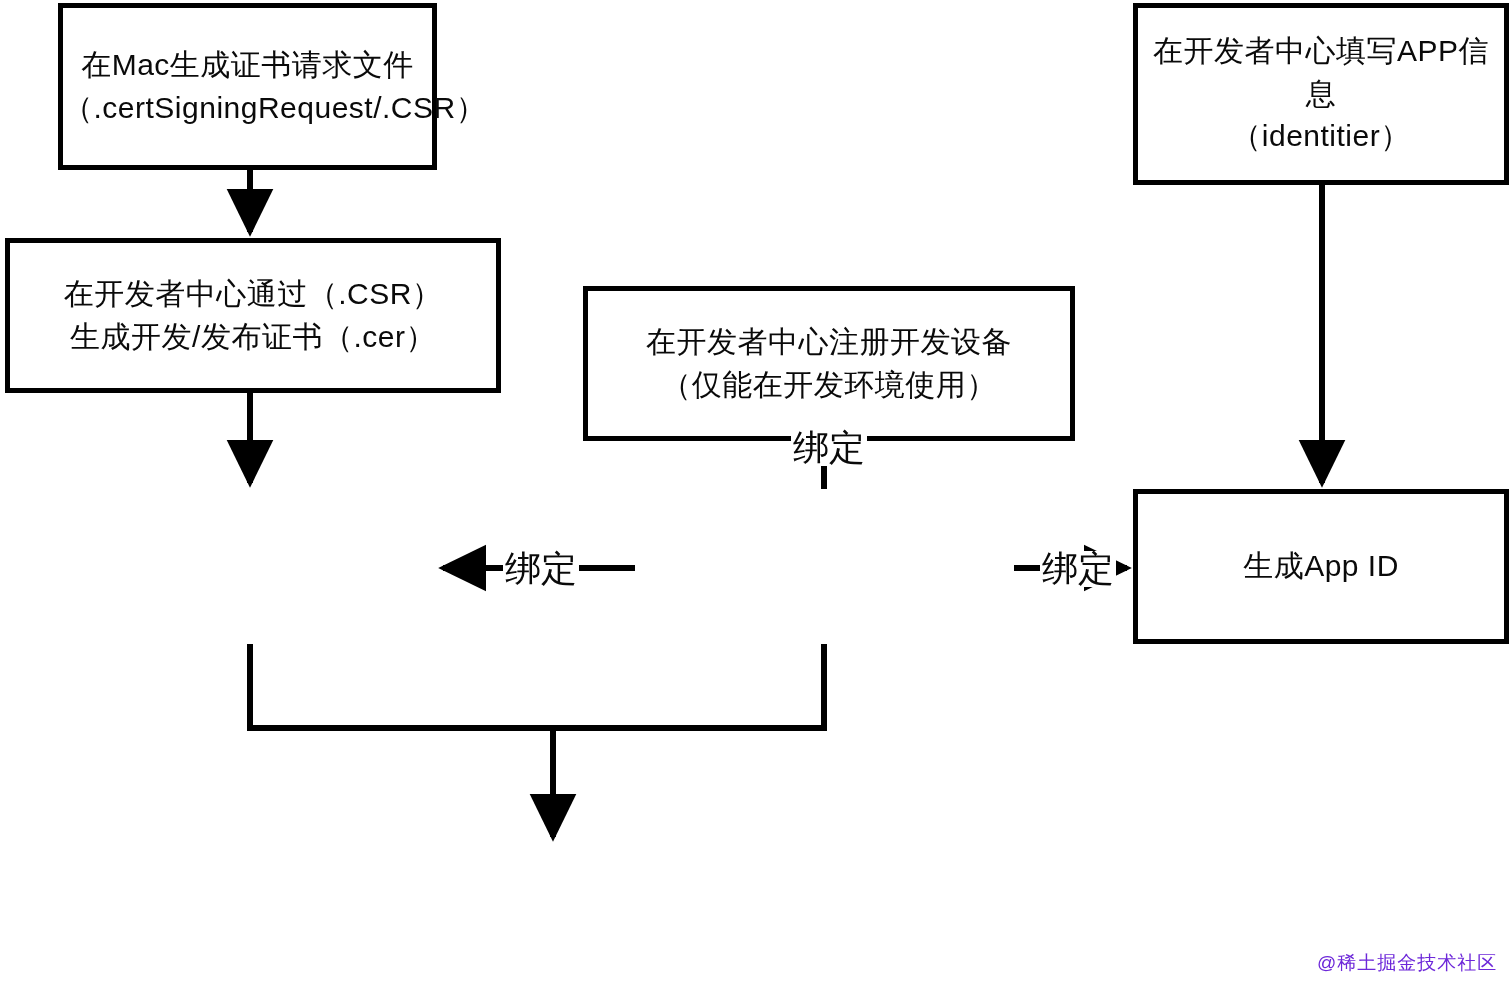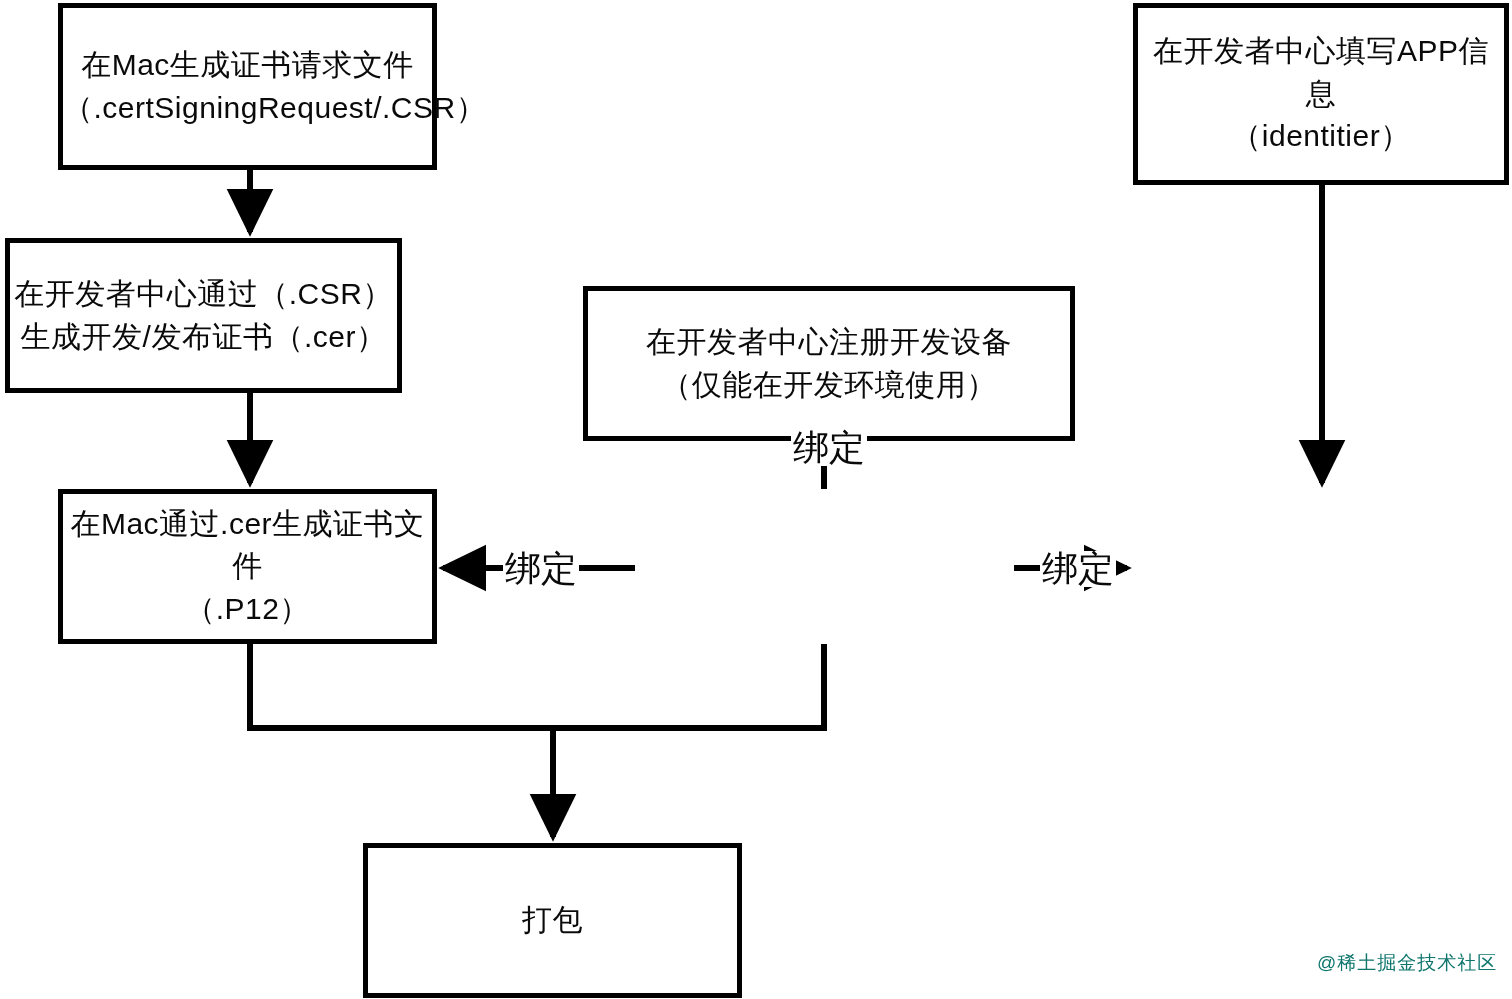--- a/index.html
+++ b/index.html
@@ -41,21 +41,21 @@
     letter-spacing: 0.5px;
     z-index: 2;
   }
   .node .node-text {
     display: block;
     width: 100%;
     white-space: pre-line;
   }
   
   #node-csr        { left: 58px;   top: 3px;   width: 379px; height: 167px; }
-  #node-cer        { left: 5px;    top: 238px; width: 397px; height: 155px; }
+  #node-cer        { left: 5px;    top: 238px; width: 496px; height: 155px; }
   #node-device     { left: 583px;  top: 238px; width: 492px; height: 155px; margin-top: 48px; }
   #node-appinfo    { left: 1133px; top: 3px;   width: 376px; height: 182px; }
   #node-p12        { left: 58px;   top: 489px; width: 379px; height: 155px; }
   #node-profile    { left: 635px;  top: 489px; width: 379px; height: 155px; }
   #node-appid      { left: 1133px; top: 489px; width: 376px; height: 155px; }
   #node-package    { left: 363px;  top: 843px; width: 379px; height: 155px; }
 
   
   .edge-label {
     position: absolute;
@@ -70,21 +70,21 @@
   #label-bind-p12     { left: 503px;  top: 551px; }
   #label-bind-appid   { left: 1040px; top: 551px; }
   #label-bind-device  { left: 791px;  top: 430px; }
 
   
   #watermark {
     position: absolute;
     left: 1317px;
     top: 950px;
     font-size: 19px;
-    color: #0f766e;
+    color: #6d28d9;
     letter-spacing: 1px;
     white-space: nowrap;
     z-index: 4;
   }
 </style>
 </head>
 <body>
 
 <div id="canvas">
 
@@ -138,30 +138,26 @@
   <div class="node" id="node-device">
     <span class="node-text">在开发者中心注册开发设备
 （仅能在开发环境使用）</span>
   </div>
 
   <div class="node" id="node-appinfo">
     <span class="node-text">在开发者中心填写APP信息
 （identitier）</span>
   </div>
 
-  <div class="node" id="node-p12">
-    <span class="node-text">在Mac通过.cer生成证书文件
-（.P12）</span>
+
+
+  <div class="node" id="node-appid">
+    <span class="node-text">生成App ID</span>
   </div>
 
-
-
-  <div class="node" id="node-package">
-    <span class="node-text">打包</span>
-  </div>
 
   <div class="edge-label" id="label-bind-p12">绑定</div>
 
   <div class="edge-label" id="label-bind-appid">绑定</div>
 
   <div class="edge-label" id="label-bind-device">绑定</div>
 
   <div id="watermark">@稀土掘金技术社区</div>
 
 </div>

